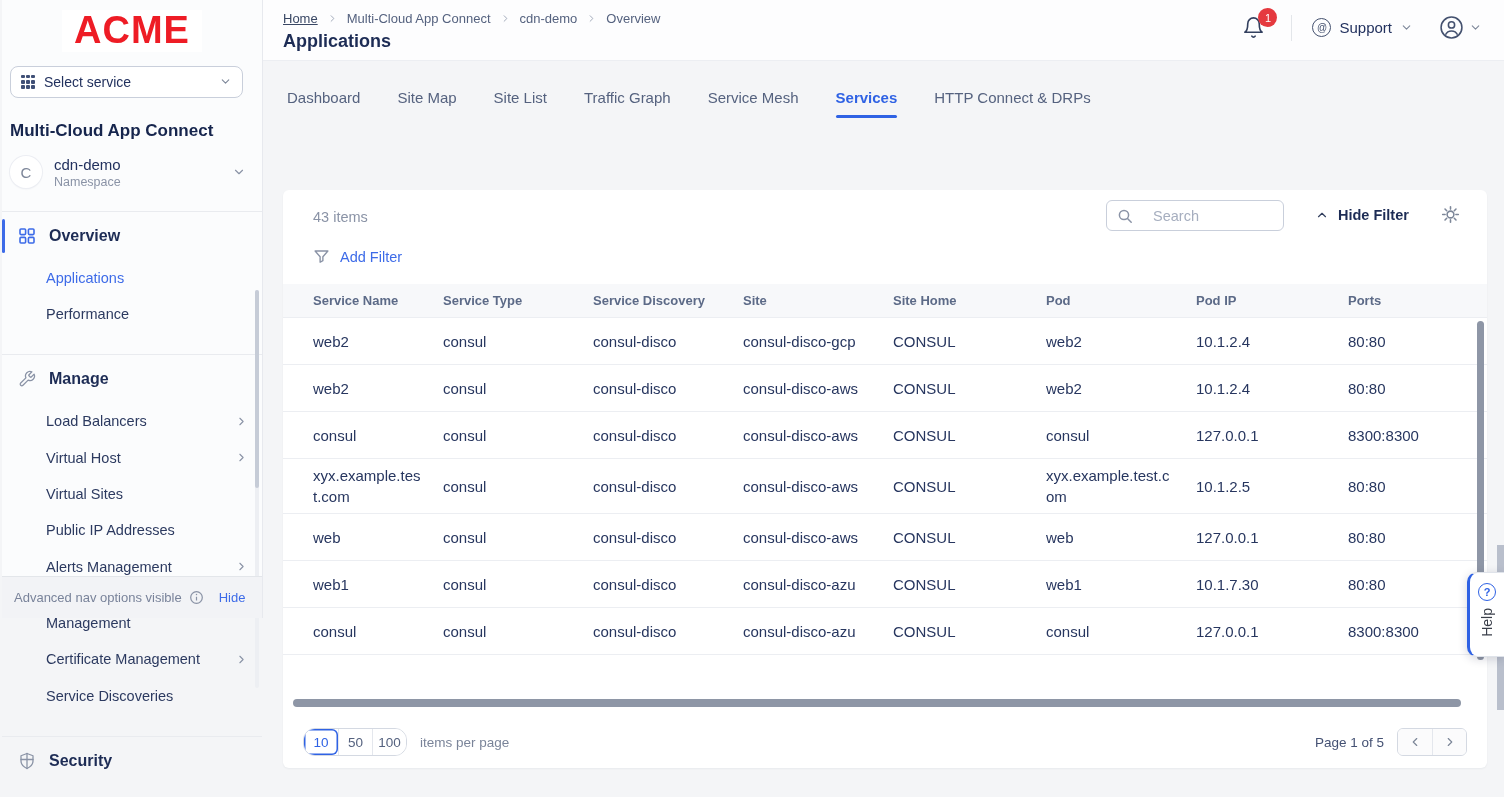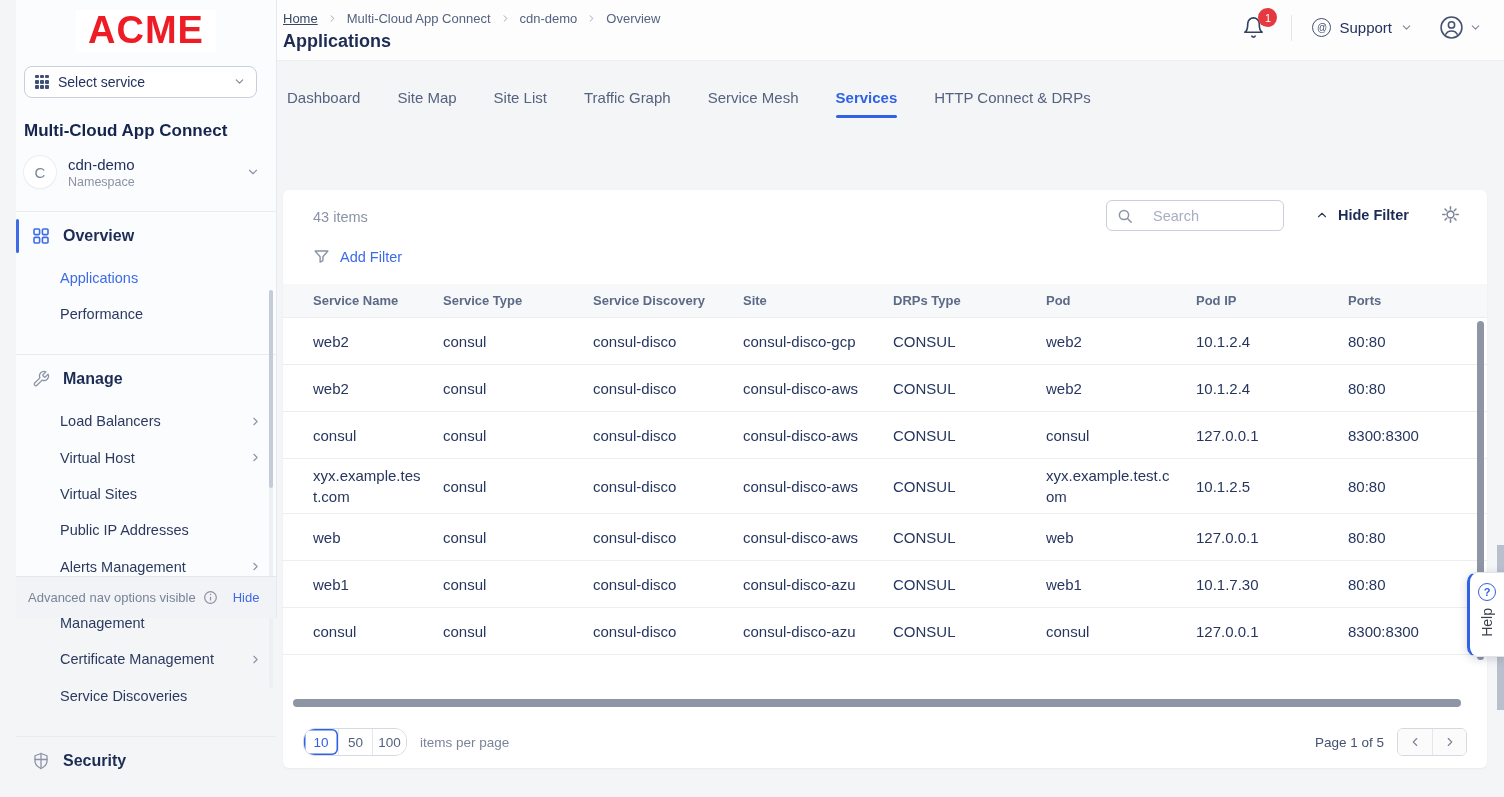--- a/index.html
+++ b/index.html
@@ -5,21 +5,21 @@
   * { box-sizing: border-box; margin: 0; padding: 0; }
   html,body { width:1504px; height:797px; overflow:hidden; }
   body {
     font-family: "Liberation Sans", sans-serif;
     background:#f4f5f7; color:#22315e; position:relative;
   }
   .chev { fill:none; stroke:currentColor; stroke-width:2; stroke-linecap:round; stroke-linejoin:round; width:14px; height:14px; flex:none; }
   svg { display:block; }
 
   
-  .sidebar { position:absolute; left:16px; top:0; width:261px; height:618px; background:#fbfcfd; border-right:1px solid #e7e9ee; z-index:3; }
+  .sidebar { position:absolute; left:2px; top:0; width:261px; height:618px; background:#fbfcfd; border-right:1px solid #e7e9ee; z-index:3; }
   .logo-wrap { display:flex; justify-content:center; padding:10px 0 6px; }
   .logo { background:#fff; color:#ee1c25; font-weight:800; font-size:38px; letter-spacing:1px; line-height:1.1; padding:0 12px; }
   .select-service { margin:8px 8px 0; width:233px; height:32px; border:1px solid #c9cfdb; border-radius:8px; background:#fff; display:flex; align-items:center; gap:9px; padding:0 10px; font-size:14px; color:#22315e; cursor:pointer; font-family:inherit; }
   .select-service .chev { margin-left:auto; color:#7d8799; width:13px; height:13px; }
   .grid9 { width:14px; height:14px; display:grid; grid-template-columns:repeat(3,1fr); gap:1.5px; flex:none; }
   .grid9 i { background:#3f4f76; border-radius:1px; }
   .product { font-size:17px; font-weight:700; color:#16254d; margin:23px 8px 0; }
   .ns-row { display:flex; align-items:center; gap:12px; margin:15px 8px 0; cursor:pointer; }
   .avatar { width:32px; height:32px; border-radius:50%; background:#fff; box-shadow:0 0 0 1px #eceef3, 0 1px 2px rgba(20,30,60,.08); color:#7c8598; display:flex; align-items:center; justify-content:center; font-size:15px; flex:none; }
   .ns-name { font-size:15px; color:#22315e; }
@@ -338,21 +338,21 @@
         </svg>
         <span>Add Filter</span>
       </span>
     </div>
 
     <div class="thead" id="thead">
         <span class="th col0">Service Name</span>
         <span class="th col1">Service Type</span>
         <span class="th col2">Service Discovery</span>
         <span class="th col3">Site</span>
-        <span class="th col4">DRPs Type</span>
+        <span class="th col4">Site Home</span>
         <span class="th col5">Pod</span>
         <span class="th col6">Pod IP</span>
         <span class="th col7">Ports</span>
       </div>
     <div id="tbody">
         <div class="tr">
           <div class="td col0">web2</div>
           <div class="td col1">consul</div>
           <div class="td col2">consul-disco</div>
           <div class="td col3">consul-disco-gcp</div>

